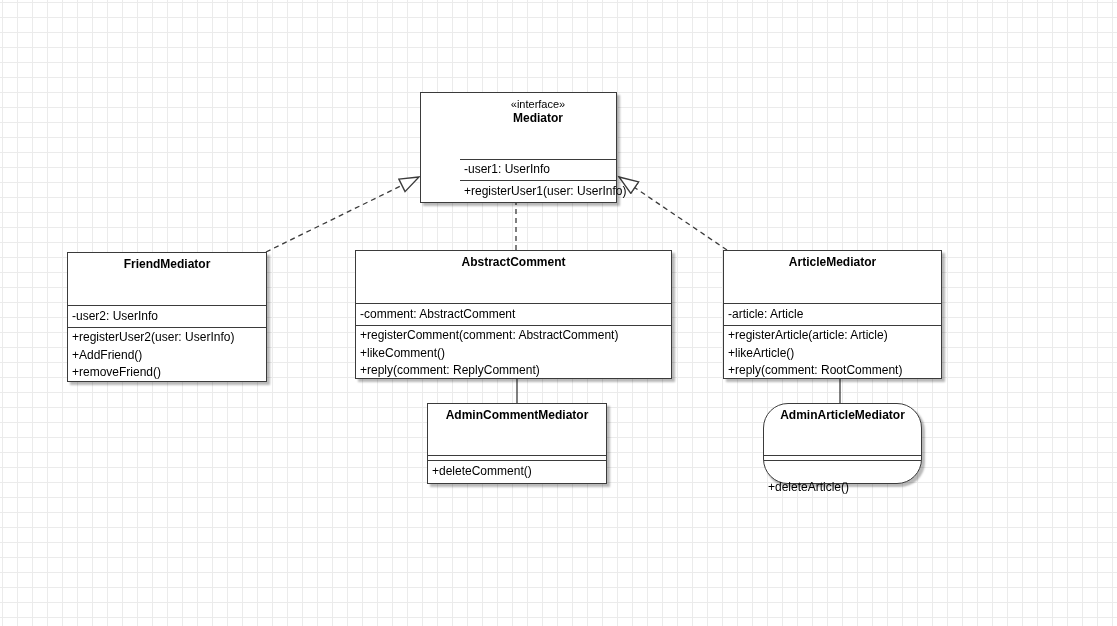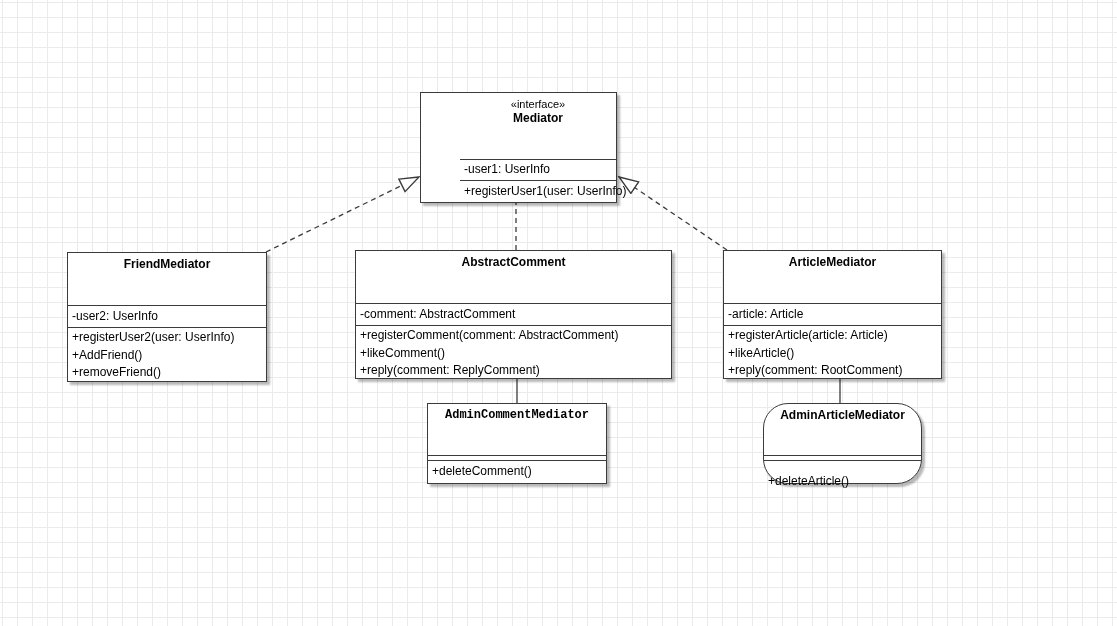--- a/index.html
+++ b/index.html
@@ -66,28 +66,28 @@
   #box-comment .uml-title    { height: 23px; }
   #box-comment .uml-attrs    { height: 22px; }
   #box-comment .uml-methods  { height: 53px; }
 
   #box-article         { left: 723px; top: 250px; width: 219px; }
   #box-article .uml-title    { height: 23px; }
   #box-article .uml-attrs    { height: 22px; }
   #box-article .uml-methods  { height: 53px; }
 
   #box-admin-comment   { left: 427px; top: 403px; width: 180px; }
-  #box-admin-comment .uml-title   { height: 22px; font-family: Liberation Mono, monospace; }
+  #box-admin-comment .uml-title   { height: 22px; }
   #box-admin-comment .uml-attrs   { height: 5px; }
   #box-admin-comment .uml-methods { height: 23px; padding-top: 2px; }
 
   #box-admin-article   { left: 763px; top: 403px; width: 159px; border-radius: 25px; }
   #box-admin-article .uml-title   { height: 22px; }
   #box-admin-article .uml-attrs   { height: 5px; }
-  #box-admin-article .uml-methods { height: 23px; padding-top: 12px; }
+  #box-admin-article .uml-methods { height: 23px; padding-top: 18px; }
 </style>
 </head>
 <body>
 
 <div class="canvas">
 
   <svg class="edges" width="1117" height="626">
     <defs>
       <marker id="tri" markerUnits="userSpaceOnUse" markerWidth="26" markerHeight="22" refX="20" refY="8" orient="auto">
         <path d="M1,1 L20,8 L1,15 Z" fill="#ffffff" stroke="#3b3b3b" stroke-width="1.4"></path>

